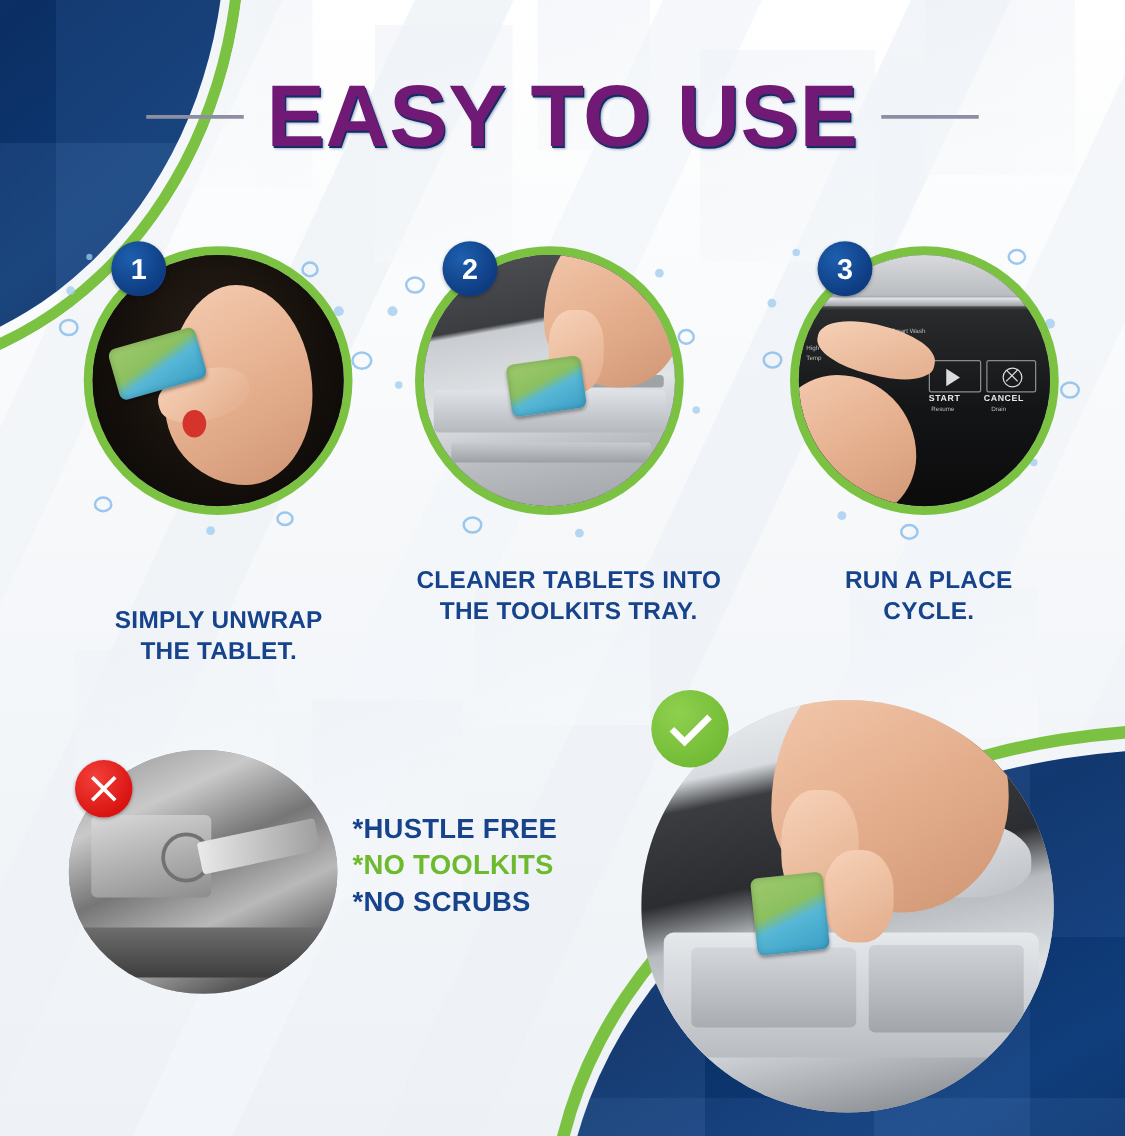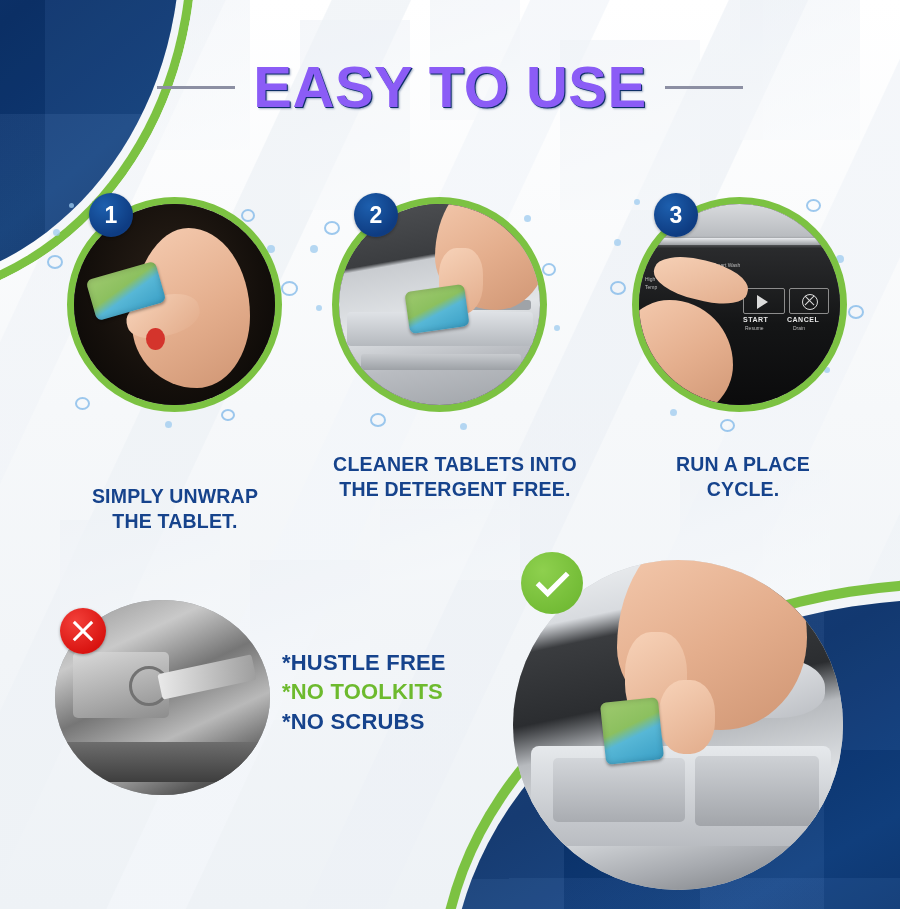--- a/index.html
+++ b/index.html
@@ -66,21 +66,21 @@
     border-left:10px solid #7cc242;border-top:10px solid #7cc242;
     box-sizing:border-box;
   }
 
   
   .heading-row{position:absolute;left:0;top:58px;width:900px;display:flex;align-items:center;justify-content:center;gap:18px;}
   .rule{height:3px;background:#8c8fa3;flex:0 0 auto;}
   .rule.left{width:78px;}
   .rule.right{width:78px;}
   .title{
-    font-size:58px;font-weight:bold;letter-spacing:.5px;color:#8b5cf6;
+    font-size:70px;font-weight:bold;letter-spacing:.5px;color:#701a75;
     font-family:"Liberation Sans",sans-serif;
     text-shadow:1px 1px 0 #0d2f66, 2px 2px 2px rgba(10,40,100,.35);
     white-space:nowrap;line-height:1;
   }
 
   
   .steps{position:absolute;left:0;top:185px;width:900px;height:260px;}
   .step{position:absolute;width:265px;}
   .step.s1{left:45px;}
   .step.s2{left:310px;}
@@ -295,21 +295,21 @@
     </div>
   </div>
 
   <div class="caps">
     <div class="cap c1">
       <div>SIMPLY UNWRAP</div>
       <div>THE TABLET.</div>
     </div>
     <div class="cap c2">
       <div>CLEANER TABLETS INTO</div>
-      <div>THE DETERGENT FREE.</div>
+      <div>THE TOOLKITS TRAY.</div>
     </div>
     <div class="cap c3">
       <div>RUN A PLACE</div>
       <div>CYCLE.</div>
     </div>
   </div>
 
   <div class="corner-br">
     <div class="green"></div>
     <div class="navy"></div>

